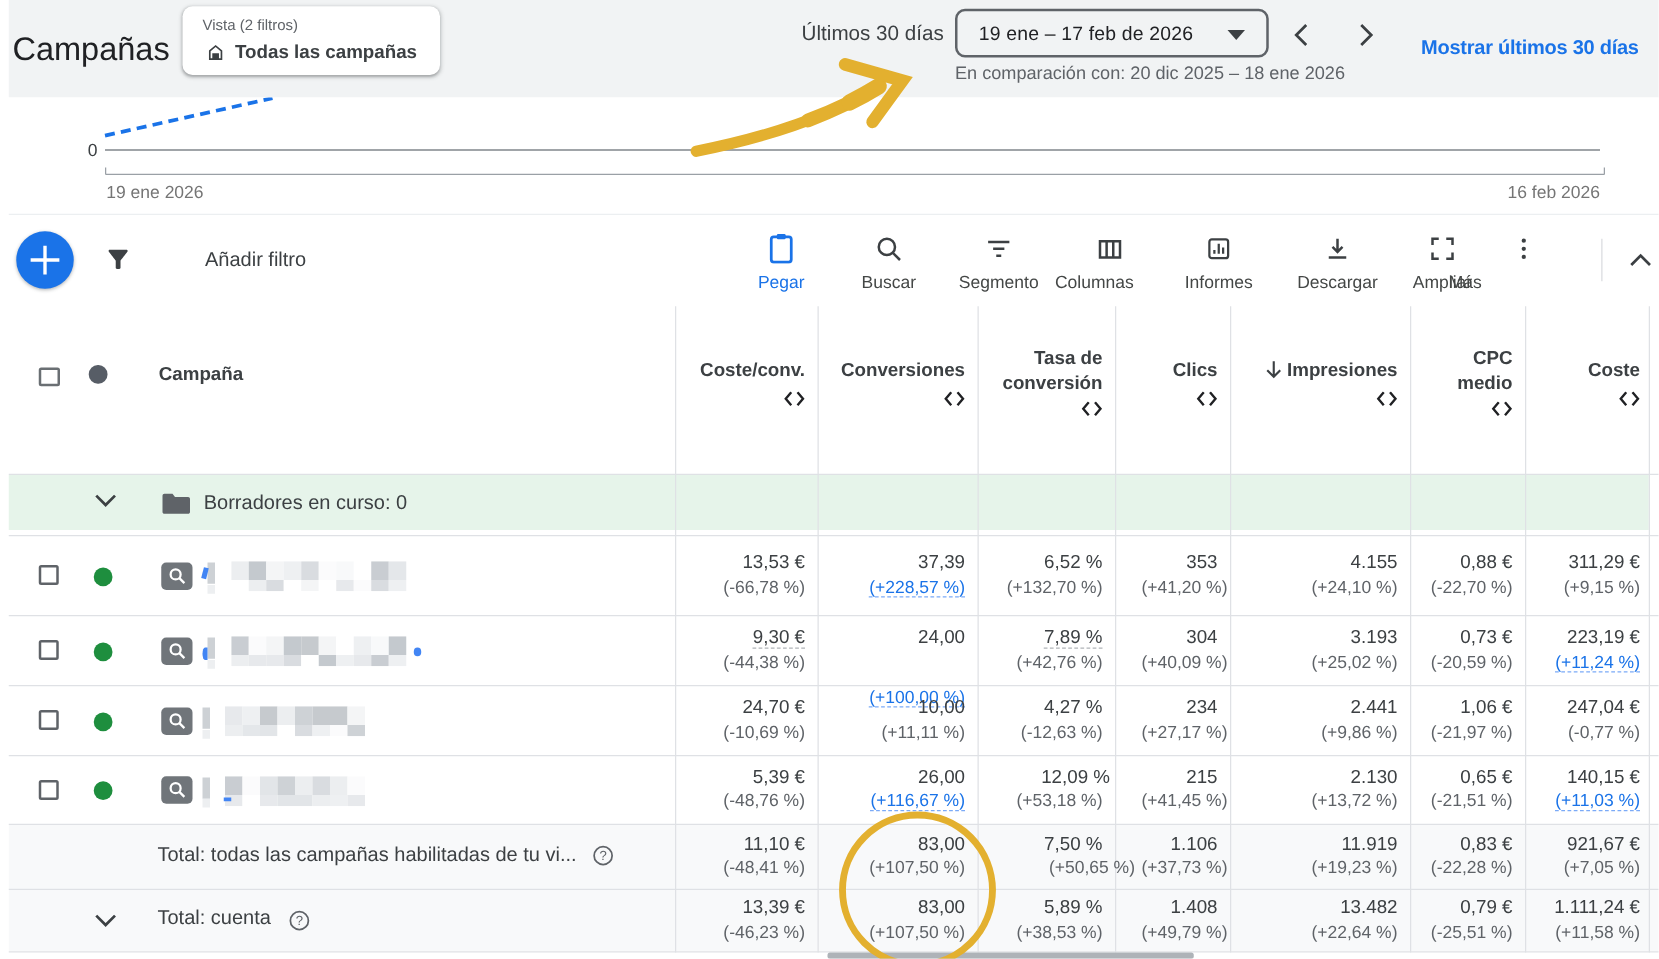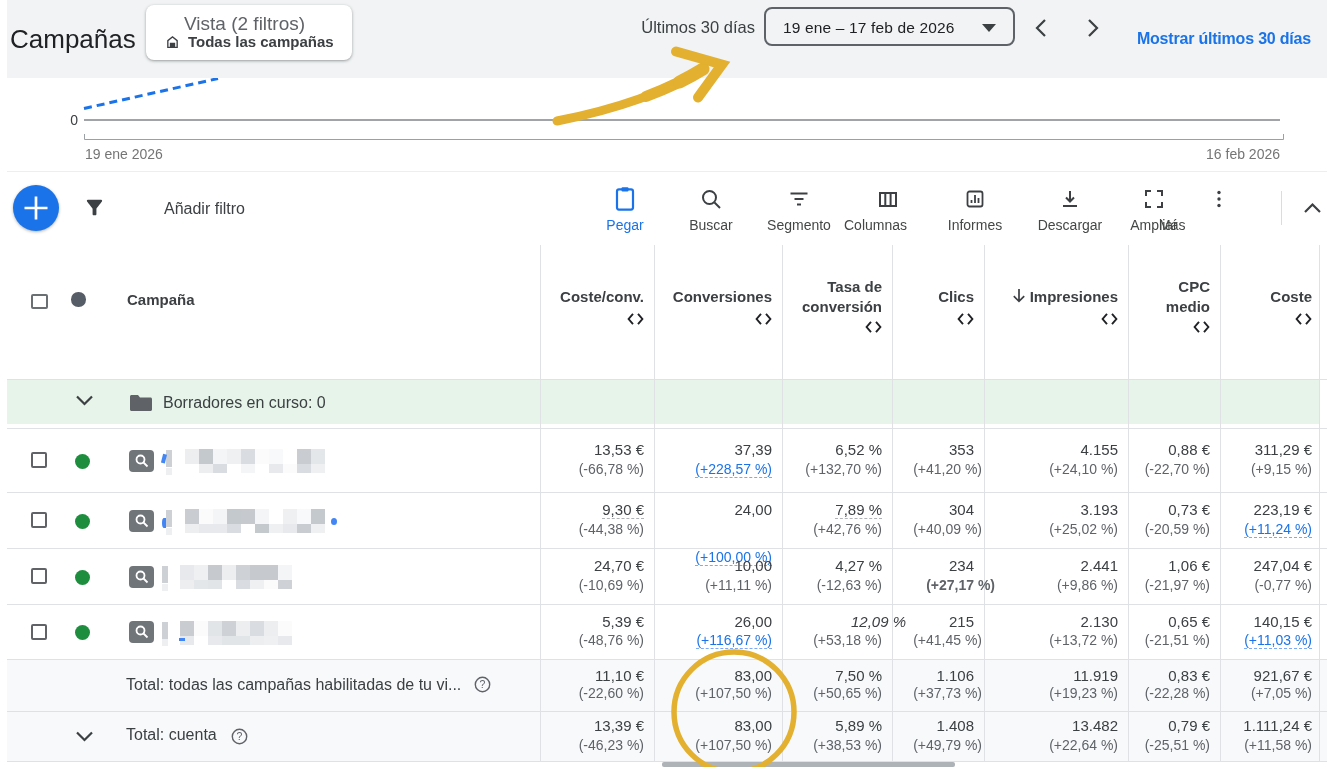--- a/index.html
+++ b/index.html
@@ -15,41 +15,42 @@
 .hline { position:absolute; height:1px; background:#dfe1e5; left:0; width:1327px; }
 .vline { position:absolute; width:1px; background:#dfe1e5; top:245px; height:517px; }
 .hdrlbl { font-weight:700; font-size:15px; color:#3c4043; line-height:19.5px; white-space:nowrap; }
 </style></head><body>
 <div id="app">
 
 <div class="abs" style="left:0;top:0;width:1327px;height:78px;background:#f1f3f4;"></div>
 <div class="abs" style="left:10px;top:24px;font-size:26px;color:#202124;letter-spacing:0;">Campañas</div>
 
 <div class="abs" style="left:146px;top:5px;width:206px;height:55px;background:#fff;border-radius:8px;box-shadow:0 1px 2px rgba(60,64,67,.3),0 1px 3px 1px rgba(60,64,67,.15);"></div>
-<div class="abs" style="left:162px;top:13px;font-size:19px;color:#5f6368;margin-left:22px;">Vista (2 filtros)</div>
+<div class="abs" style="left:162px;top:13px;font-size:12px;color:#5f6368;">Vista (2 filtros)</div>
 <svg class="abs" style="left:164px;top:34px" width="17" height="16" viewBox="0 0 24 24">
       <path fill="#3c4043" d="M12 3 4 9.5V21h6v-6h4v6h6V9.5L12 3zm6 16h-2v-6H8v6H6v-8.6l6-4.9 6 4.9V19z"></path>
       <rect x="9" y="14" width="6" height="7" fill="#3c4043"></rect>
     </svg>
 <div class="abs" style="left:188px;top:33px;font-size:15px;font-weight:700;color:#3c4043;">Todas las campañas</div>
 
 <div class="abs r" style="right:1327px;top:0"></div>
 <div class="abs" style="left:630px;top:18px;width:125px;text-align:right;font-size:16.5px;color:#3c4043;">Últimos 30 días</div>
 <div class="abs" style="left:764px;top:7px;width:251px;height:39px;border:2px solid #5f6368;border-radius:8px;background:#f1f3f4;"></div>
 <div class="abs" style="left:783px;top:19px;font-size:15.5px;color:#202124;letter-spacing:0.15px;">19 ene – 17 feb de 2026</div>
 <svg class="abs" style="left:980px;top:23px" width="18" height="10" viewBox="0 0 18 10">
       <path d="M2 1 L9 9 L16 1 Z" fill="#3c4043"></path>
     </svg>
 <svg class="abs" style="left:1033px;top:18px" width="18" height="20" viewBox="0 0 18 20">
       <path d="M12 2 L4 10 L12 18" fill="none" stroke="#3c4043" stroke-width="2.2"></path>
     </svg>
 <svg class="abs" style="left:1083px;top:18px" width="18" height="20" viewBox="0 0 18 20">
       <path d="M6 2 L14 10 L6 18" fill="none" stroke="#3c4043" stroke-width="2.2"></path>
     </svg>
 <div class="abs" style="left:1133px;top:30px;width:178px;text-align:right;font-size:16px;font-weight:700;color:#1a73e8;letter-spacing:-0.2px;">Mostrar últimos 30 días</div>
+<div class="abs" style="left:764px;top:51px;font-size:14.5px;color:#5f6368;">En comparación con: 20 dic 2025 – 18 ene 2026</div>
 
 <div class="abs" style="left:0;top:78px;width:1327px;height:94px;background:#fff;border-bottom:1px solid #eceff1;"></div>
 <svg class="abs" style="left:0;top:78px" width="1327" height="94" viewBox="0 0 1327 94">
   <line x1="84" y1="30.5" x2="218" y2="0.5" stroke="#1a73e8" stroke-width="3" stroke-dasharray="8 5"></line>
   <line x1="84" y1="42" x2="1280" y2="42" stroke="#80868b" stroke-width="1.3"></line>
   <line x1="84.5" y1="61.5" x2="1283.5" y2="61.5" stroke="#9aa0a6" stroke-width="1"></line>
   <line x1="84.5" y1="56" x2="84.5" y2="61.5" stroke="#9aa0a6" stroke-width="1"></line>
   <line x1="1283.5" y1="56" x2="1283.5" y2="61.5" stroke="#9aa0a6" stroke-width="1"></line>
   <text x="78" y="46.5" font-size="14" fill="#3c4043" text-anchor="end" font-family="Liberation Sans">0</text>
   <text x="85" y="80.5" font-size="14" fill="#757575" font-family="Liberation Sans">19 ene 2026</text>
@@ -297,21 +298,21 @@
     </svg>
 <div class="abs" style="left:162px;top:566px;width:6px;height:17px;background:#cdd1d5;"></div>
 <div class="abs" style="left:162px;top:584px;width:6px;height:7px;background:#edeff1;"></div>
 <div class="cell r" style="right:683px;top:556px;"><span class="val">24,70 €</span></div>
 <div class="cell r" style="right:683px;top:576px;"><span class="chg">(-10,69 %)</span></div>
 <div class="cell r" style="right:555px;top:556px;"><span class="val">10,00</span></div>
 <div class="cell r" style="right:555px;top:576px;"><span class="chg">(+11,11 %)</span></div>
 <div class="cell r" style="right:445px;top:556px;"><span class="val">4,27 %</span></div>
 <div class="cell r" style="right:445px;top:576px;"><span class="chg">(-12,63 %)</span></div>
 <div class="cell r" style="right:353px;top:556px;"><span class="val">234</span></div>
-<div class="cell r" style="right:332px;top:576px;font-weight:bold;"><span class="chg">(+27,17 %)</span></div>
+<div class="cell r" style="right:345px;top:576px;"><span class="chg">(+27,17 %)</span></div>
 <div class="cell r" style="right:209px;top:556px;"><span class="val">2.441</span></div>
 <div class="cell r" style="right:209px;top:576px;"><span class="chg">(+9,86 %)</span></div>
 <div class="cell r" style="right:117px;top:556px;"><span class="val">1,06 €</span></div>
 <div class="cell r" style="right:117px;top:576px;"><span class="chg">(-21,97 %)</span></div>
 <div class="cell r" style="right:15px;top:556px;"><span class="val">247,04 €</span></div>
 <div class="cell r" style="right:15px;top:576px;"><span class="chg">(-0,77 %)</span></div>
 <div class="abs" style="left:31px;top:624px;width:16px;height:16px;border:2px solid #5f6368;border-radius:2px;"></div>
 <div class="abs" style="left:75px;top:625px;width:15px;height:15px;border-radius:50%;background:#1e8e3e;"></div>
 <div class="abs" style="left:129px;top:621px;width:25px;height:22px;background:#70757a;border-radius:4px;"></div>
 <svg class="abs" style="left:129px;top:621px" width="25" height="22" viewBox="0 0 25 22">
@@ -336,41 +337,41 @@
       <rect x="84" y="15" width="14" height="9" fill="#eef0f2"></rect>
       <rect x="98" y="15" width="14" height="9" fill="#e7e9ec"></rect>
     </svg>
 <div class="abs" style="left:162px;top:622px;width:6px;height:17px;background:#cdd1d5;"></div>
 <div class="abs" style="left:162px;top:639px;width:6px;height:7px;background:#edeff1;"></div>
 <div class="abs" style="left:179px;top:638px;width:6px;height:3px;background:#4285f4;"></div>
 <div class="cell r" style="right:683px;top:612px;"><span class="val">5,39 €</span></div>
 <div class="cell r" style="right:683px;top:631px;"><span class="chg">(-48,76 %)</span></div>
 <div class="cell r" style="right:555px;top:612px;"><span class="val">26,00</span></div>
 <div class="cell r" style="right:555px;top:631px;"><span class="chg blue bluline">(+116,67 %)</span></div>
-<div class="cell r" style="right:421px;top:612px;font-style:italic;"><span class="val">12,09 %</span></div>
+<div class="cell r" style="right:439px;top:612px;"><span class="val">12,09 %</span></div>
 <div class="cell r" style="right:445px;top:631px;"><span class="chg">(+53,18 %)</span></div>
 <div class="cell r" style="right:353px;top:612px;"><span class="val">215</span></div>
 <div class="cell r" style="right:345px;top:631px;margin-left:40px;"><span class="chg">(+41,45 %)</span></div>
 <div class="cell r" style="right:209px;top:612px;"><span class="val">2.130</span></div>
 <div class="cell r" style="right:209px;top:631px;"><span class="chg">(+13,72 %)</span></div>
 <div class="cell r" style="right:117px;top:612px;"><span class="val">0,65 €</span></div>
 <div class="cell r" style="right:117px;top:631px;"><span class="chg">(-21,51 %)</span></div>
 <div class="cell r" style="right:15px;top:612px;"><span class="val">140,15 €</span></div>
 <div class="cell r" style="right:15px;top:631px;"><span class="chg blue bluline">(+11,03 %)</span></div>
 <div class="abs" style="left:126px;top:676px;font-size:16px;color:#3c4043;">Total: todas las campañas habilitadas de tu vi...</div>
 <svg class="abs" style="left:474px;top:676px" width="17" height="17" viewBox="0 0 17 17">
       <circle cx="8.5" cy="8.5" r="7.2" fill="none" stroke="#5f6368" stroke-width="1.4"></circle>
       <text x="8.5" y="12" font-size="10.5" fill="#5f6368" text-anchor="middle" font-family="Liberation Sans">?</text>
     </svg>
 <div class="cell r" style="right:683px;top:666px;"><span class="val">11,10 €</span></div>
-<div class="cell r" style="right:683px;top:684px;"><span class="chg">(-22,60 %)</span></div>
+<div class="cell r" style="right:683px;top:684px;"><span class="chg">(-48,41 %)</span></div>
 <div class="cell r" style="right:555px;top:666px;"><span class="val">83,00</span></div>
 <div class="cell r" style="right:555px;top:684px;"><span class="chg">(+107,50 %)</span></div>
 <div class="cell r" style="right:445px;top:666px;"><span class="val">7,50 %</span></div>
-<div class="cell r" style="right:445px;top:684px;margin-left:40px;"><span class="chg">(+50,65 %)</span></div>
+<div class="cell r" style="right:419px;top:684px;margin-left:40px;"><span class="chg">(+50,65 %)</span></div>
 <div class="cell r" style="right:353px;top:666px;"><span class="val">1.106</span></div>
 <div class="cell r" style="right:345px;top:684px;"><span class="chg">(+37,73 %)</span></div>
 <div class="cell r" style="right:209px;top:666px;"><span class="val">11.919</span></div>
 <div class="cell r" style="right:209px;top:684px;"><span class="chg">(+19,23 %)</span></div>
 <div class="cell r" style="right:117px;top:666px;"><span class="val">0,83 €</span></div>
 <div class="cell r" style="right:117px;top:684px;"><span class="chg">(-22,28 %)</span></div>
 <div class="cell r" style="right:15px;top:666px;"><span class="val">921,67 €</span></div>
 <div class="cell r" style="right:15px;top:684px;"><span class="chg">(+7,05 %)</span></div>
 <svg class="abs" style="left:75px;top:730px" width="19" height="13" viewBox="0 0 19 13">
       <path d="M2 2.5 L9.5 10 L17 2.5" fill="none" stroke="#3c4043" stroke-width="2.2"></path>

